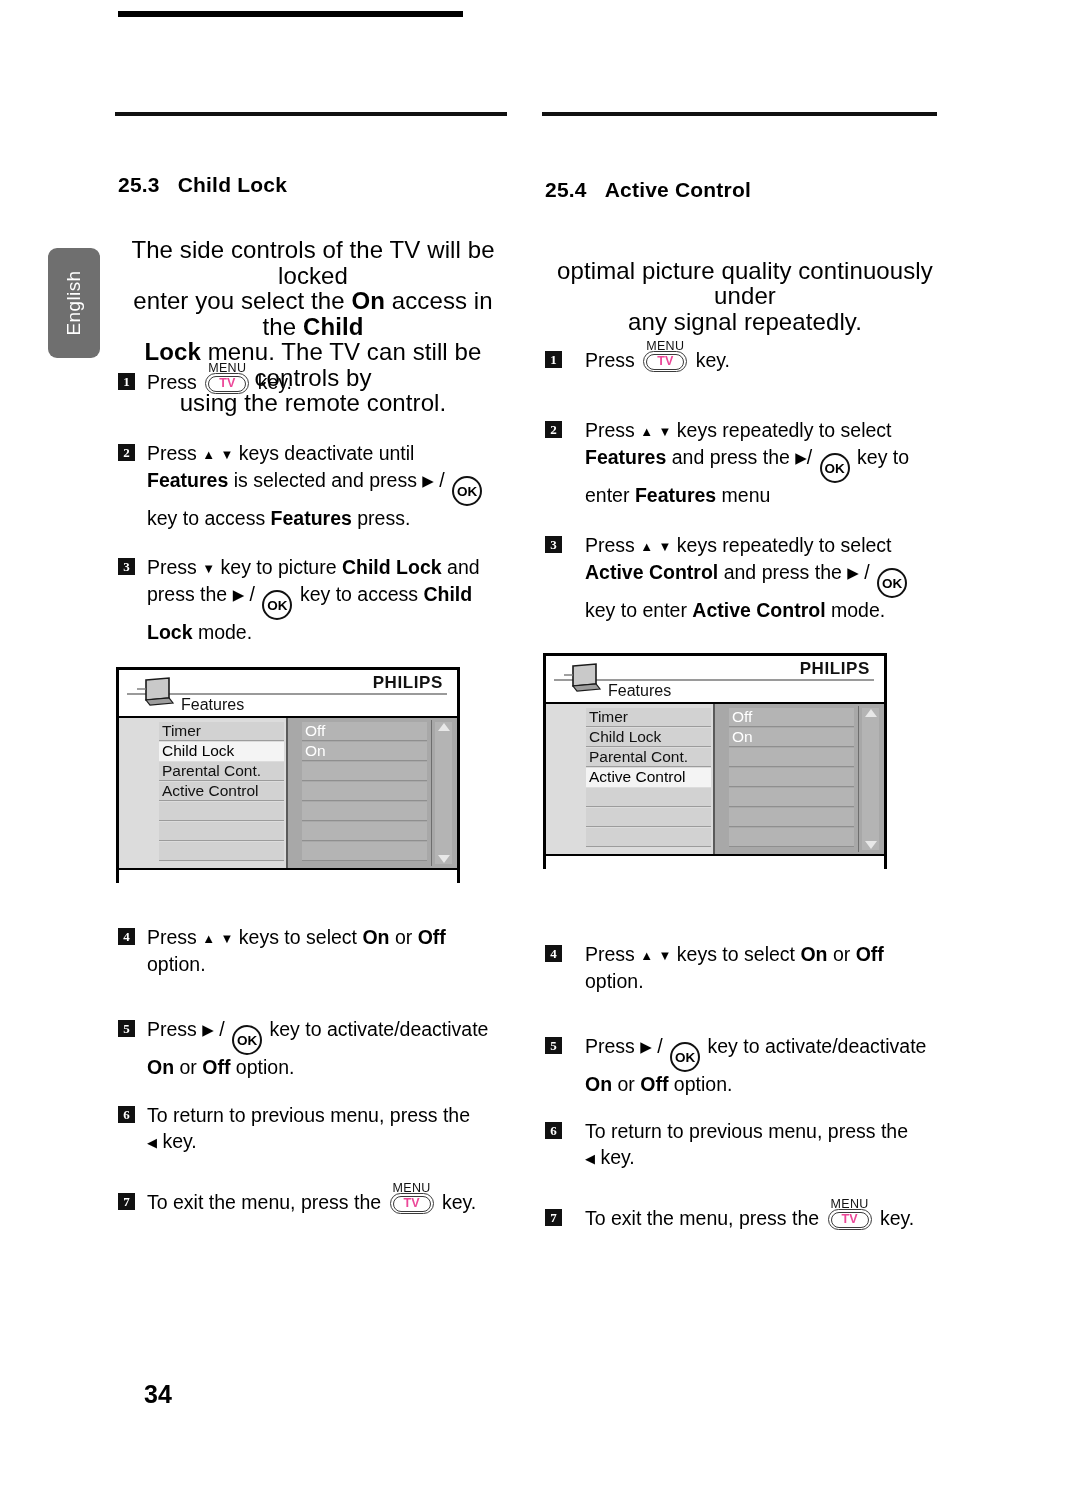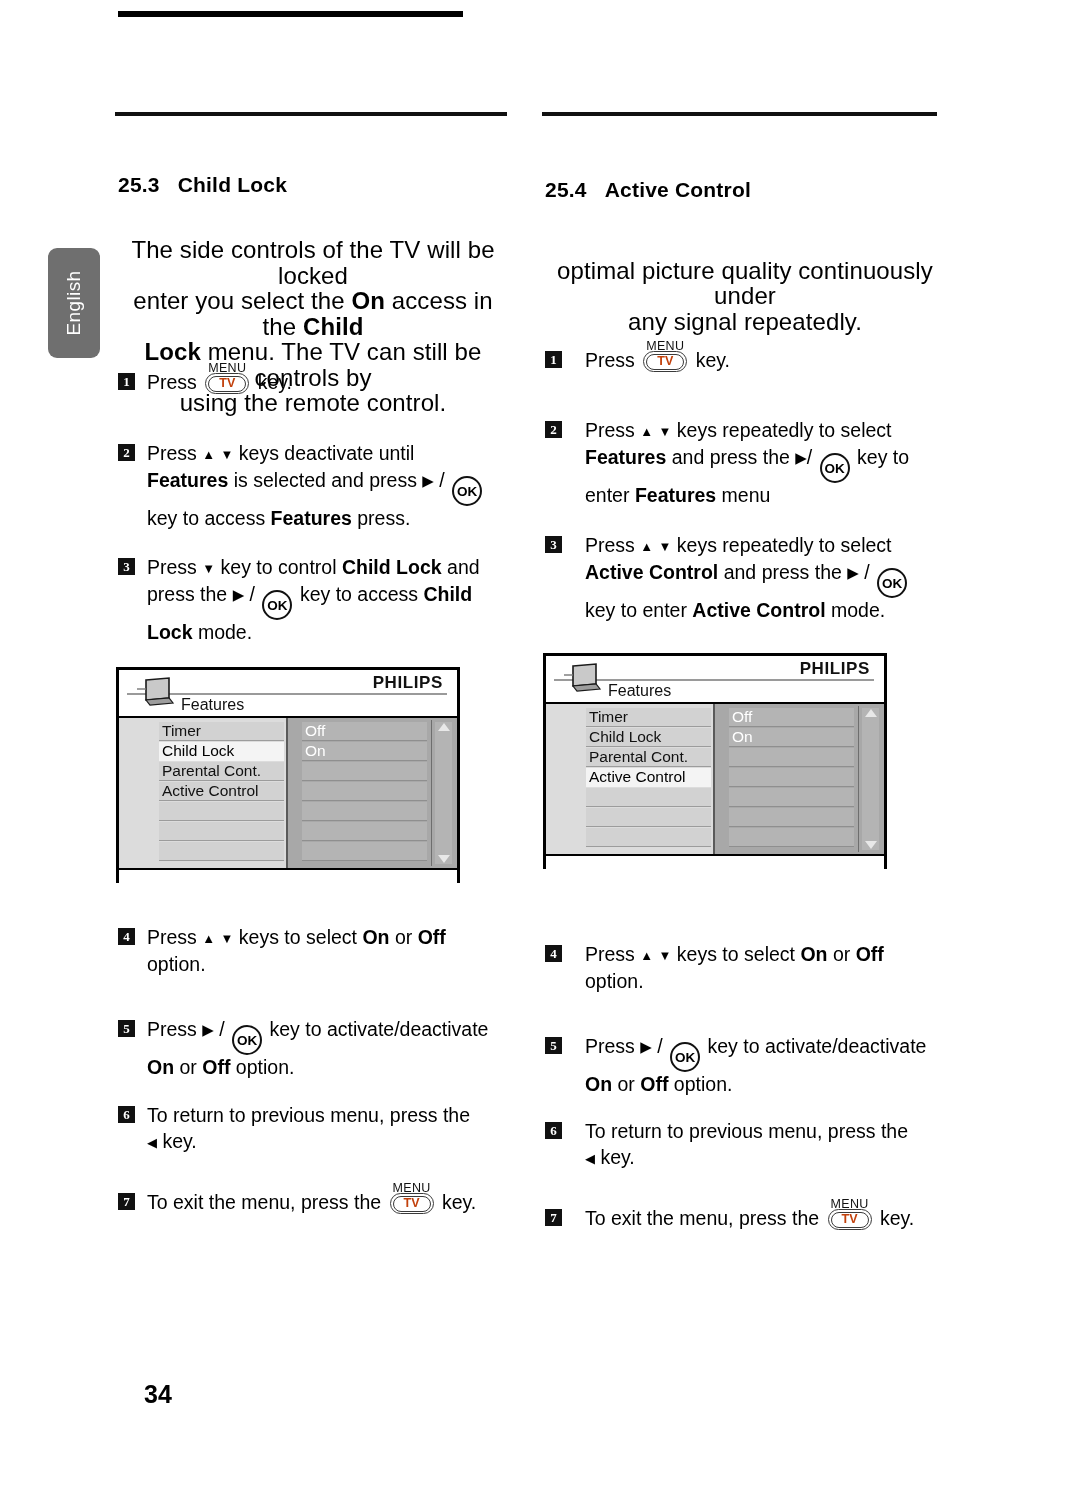--- a/index.html
+++ b/index.html
@@ -68,21 +68,21 @@
     margin:0 3px;
   }
   .key-tv .outer{
     position:absolute; inset:0;
     border:1.5px solid #3a3a3a; border-radius:11px;
   }
   .key-tv .inner{
     position:absolute; left:3px; top:2.5px; right:3px; bottom:2.5px;
     border:1.5px solid #3a3a3a; border-radius:9px;
     font-size:12.5px; text-align:center; line-height:13px; font-weight:600;
-    color:#c2410c;
+    color:#ec4899;
   }
   .key-tv .menu-lbl{
     position:absolute; left:50%; transform:translateX(-50%);
     top:-17px; font-size:12.5px; letter-spacing:.3px; color:#111;
     white-space:nowrap;
   }
   .key-ok{
     display:inline-block;
     width:30px; height:30px; line-height:28px;
     border:2px solid #111; border-radius:50%;
@@ -210,21 +210,21 @@
         <span class="key-ok">OK</span><br>
         <span>key to access </span><b>Features</b><span> press.</span>
       </span>
     </div>
 
     <div class="step" style="position:absolute; top:555px; left:3px; width:400px;">
       <span class="marker">3</span>
       <span class="txt">
         <span>Press </span>
         <span class="arw-s">▼</span>
-        <span>key to control </span><b>Child Lock</b><span> and</span><br>
+        <span>key to picture </span><b>Child Lock</b><span> and</span><br>
         <span>press the </span><span class="arw">▶</span> /
         <span class="key-ok">OK</span>
         <span>key to access </span><b>Child</b><br>
         <b>Lock</b><span> mode.</span>
       </span>
     </div>
 
     <div class="osd" style="left:3px; top:11px; width:345px; height:0;"></div>
   </div>
 

